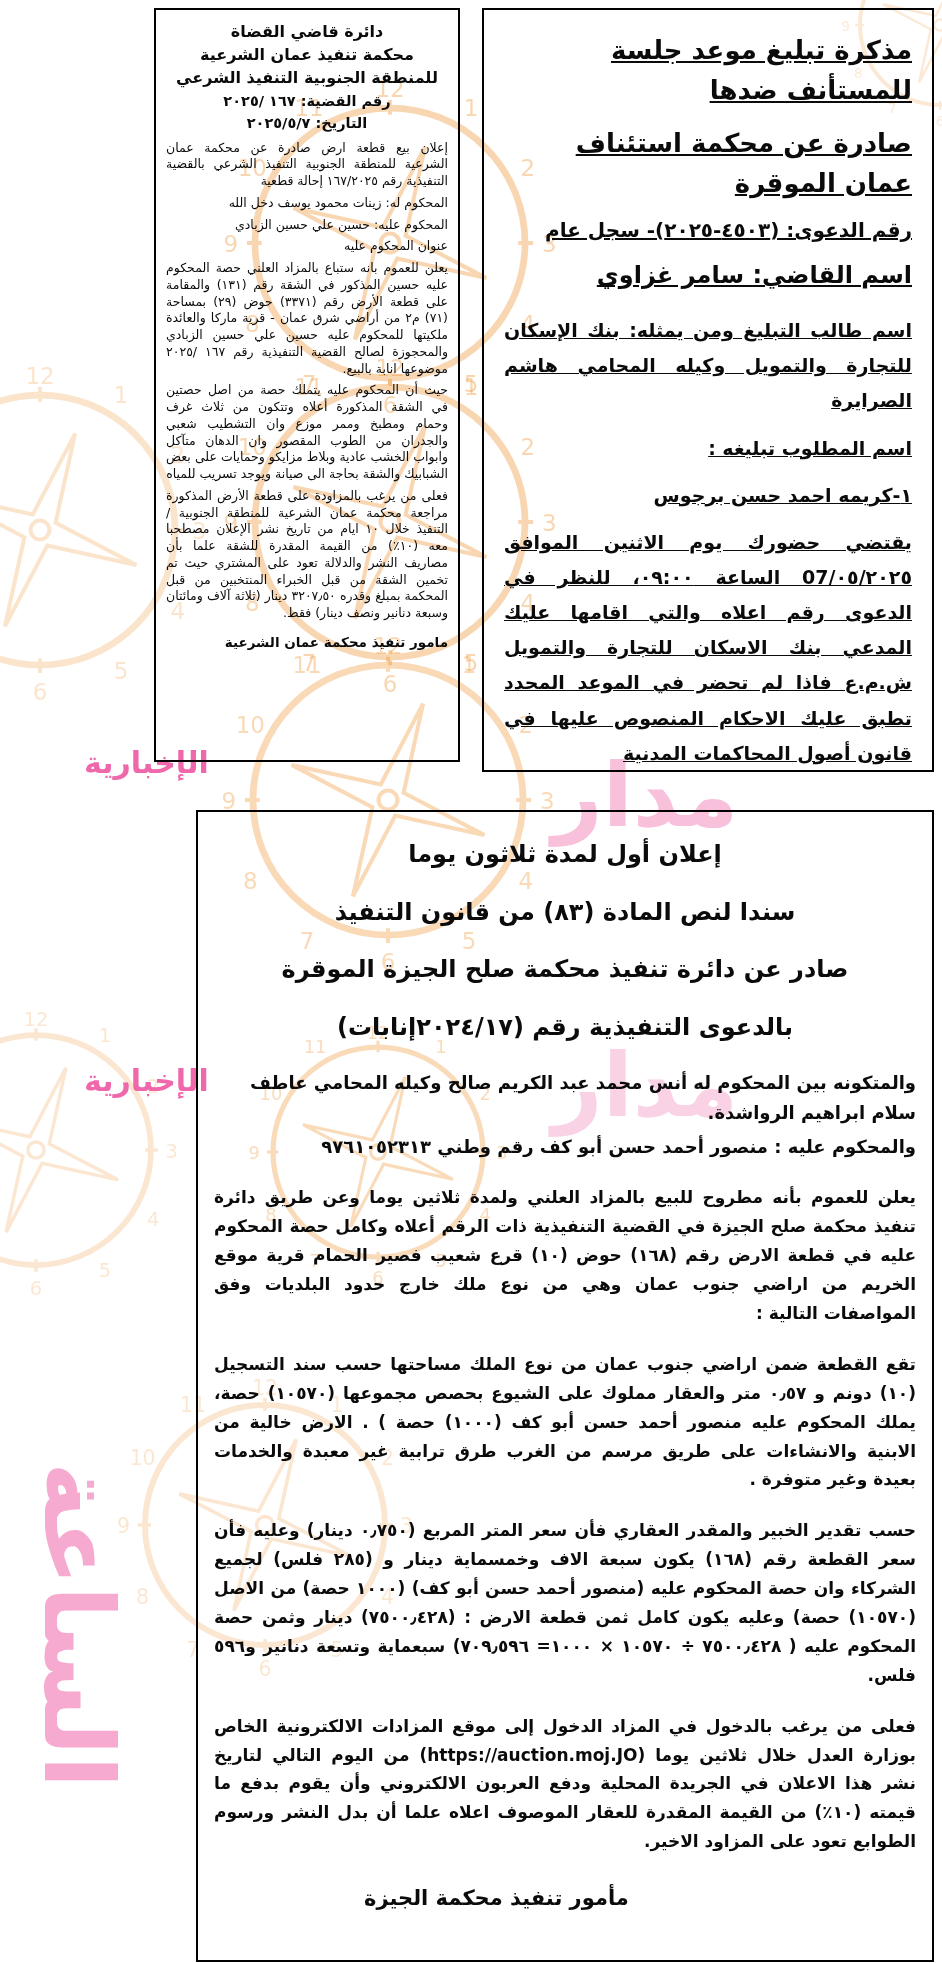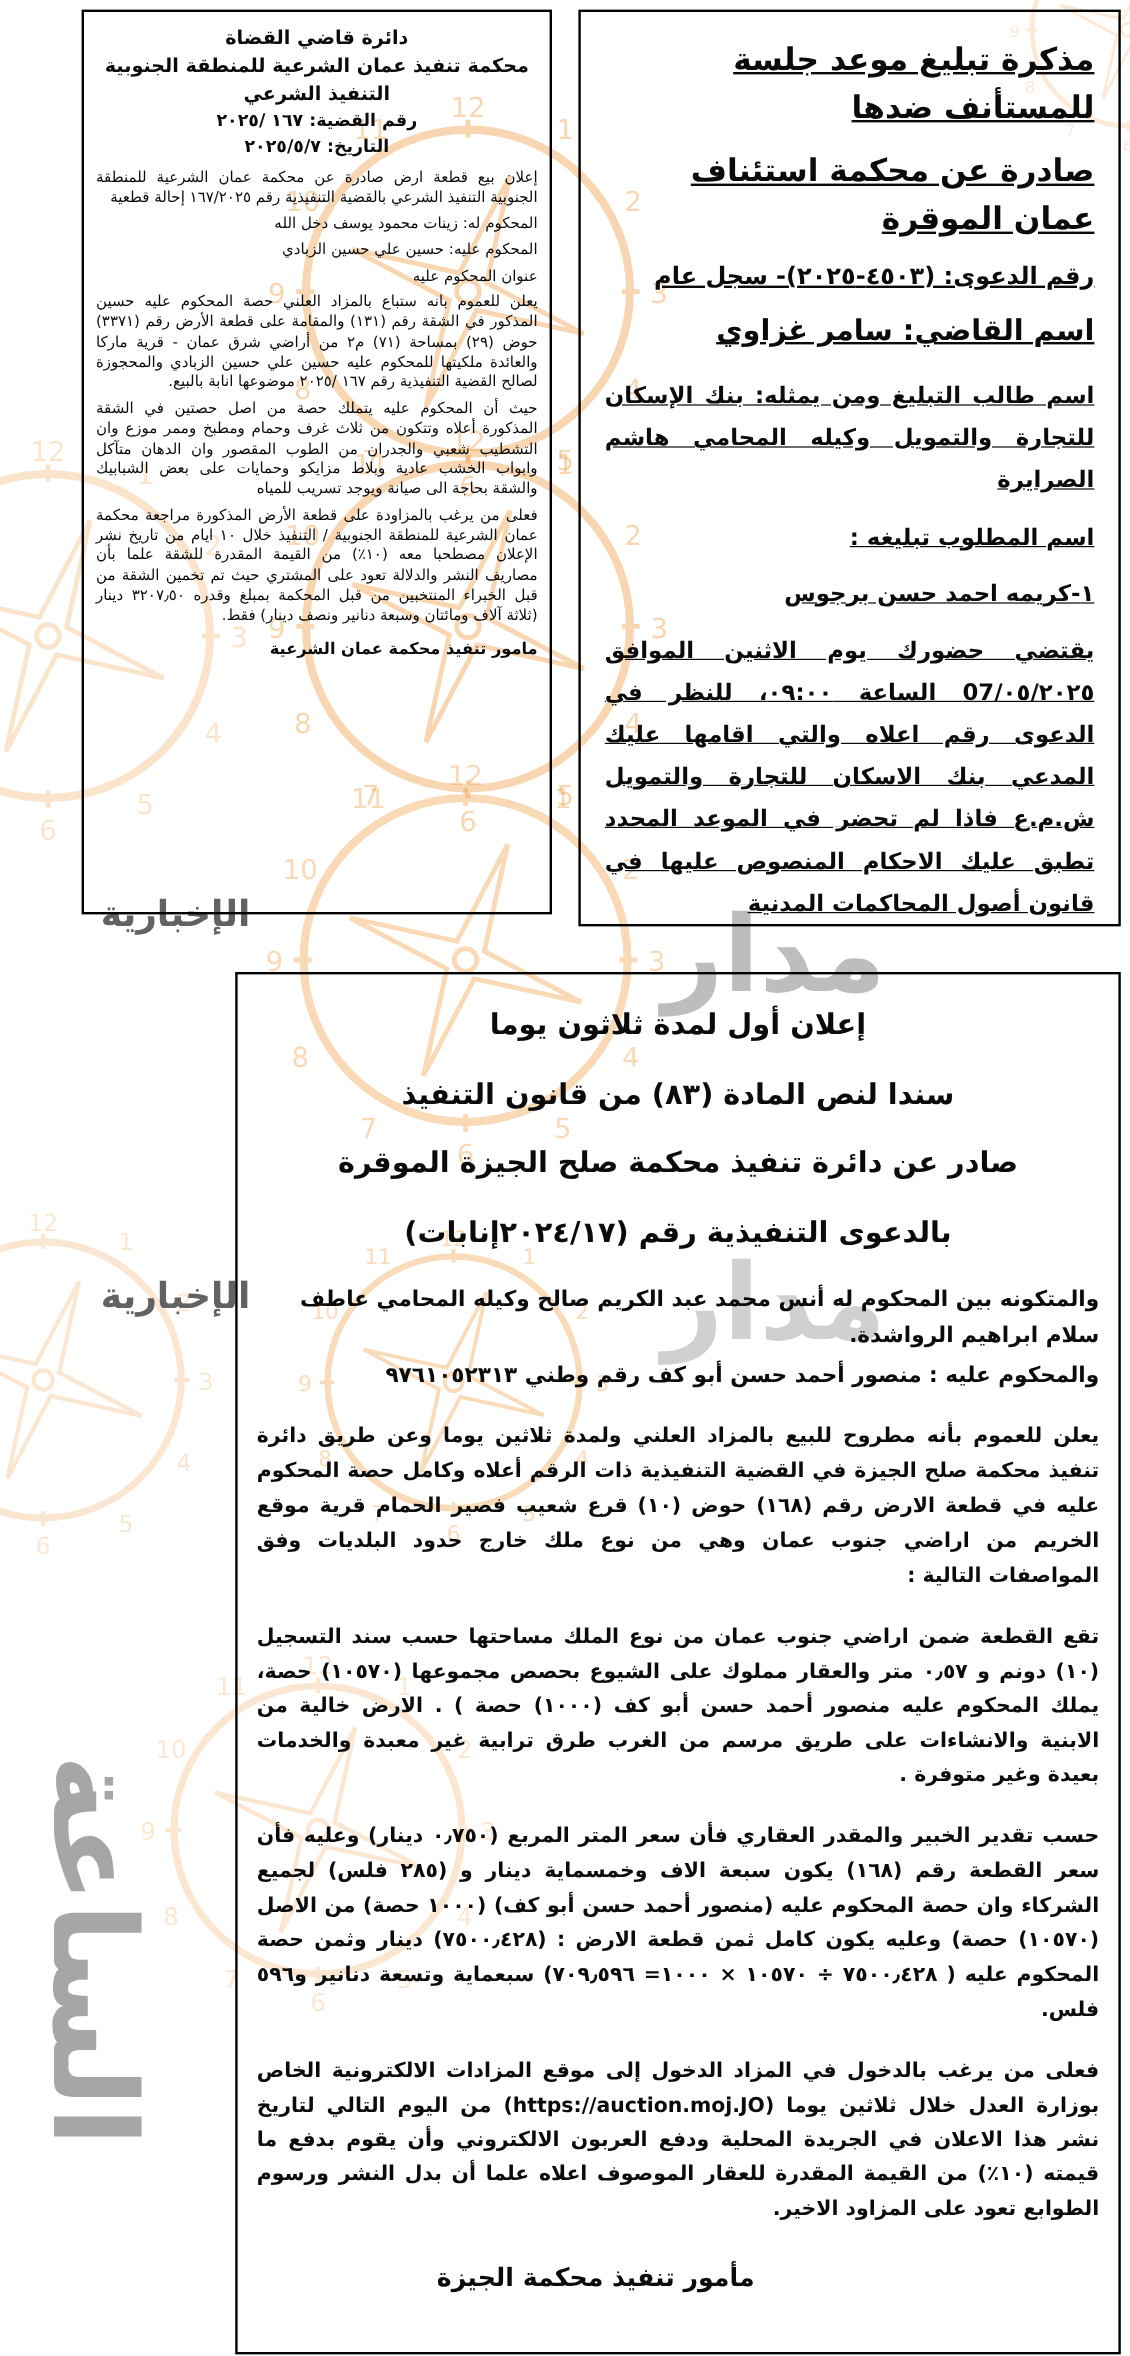--- a/index.html
+++ b/index.html
@@ -7,39 +7,39 @@
   body {
     width:942px; height:1963px;
     background:#ffffff;
     font-family:"DejaVu Sans", sans-serif;
     color:#0b0b0b;
     position:relative;
     overflow:hidden;
   }
   
   .wm-layer { position:absolute; inset:0; z-index:0; pointer-events:none; }
-  .wm-word { position:absolute; color:#404040; font-weight:bold; line-height:1; white-space:nowrap; }
+  .wm-word { position:absolute; color:#ec4899; font-weight:bold; line-height:1; white-space:nowrap; }
   .wm-ikh1   { top:748px;  left:84px;  font-size:30px; opacity:.82; letter-spacing:1px; }
   .wm-madar1 { top:752px;  left:552px; font-size:88px; opacity:.34; }
   .wm-ikh2   { top:1066px; left:84px;  font-size:30px; opacity:.82; letter-spacing:1px; }
   .wm-madar2 { top:1042px; left:552px; font-size:88px; opacity:.24; }
   .wm-saa    { top:1462px; left:30px;  font-size:96px; opacity:.46; writing-mode:vertical-rl; }
   
   .content { position:relative; z-index:1; padding:8px; direction:rtl; }
   .row { display:flex; gap:22px; align-items:flex-start; }
   .box { border:2px solid #000; background:transparent; overflow:hidden; }
   
   .memo { width:452px; height:764px; padding:20px 20px 14px; font-weight:bold;text-decoration:underline; }
   .memo-title { font-size:26px; line-height:1.55; text-align:right; margin-bottom:12px; }
   .memo-case  { font-size:20px; line-height:1.5; text-align:right; margin:12px 0; }
   .memo-judge { font-size:24px; line-height:1.5; text-align:right; margin-bottom:20px; }
   .memo-body  { font-size:19px; line-height:1.85; text-align:justify; margin-bottom:12px; }
   .memo-footer{ font-size:14px; text-align:left; margin-top:4px; }
   
-  .sharia { width:392px; height:754px; padding:10px 10px; font-size:12.5px; }
+  .sharia { width:306px; height:754px; padding:10px 10px; font-size:12.5px; }
   .sh-head { font-size:16px; font-weight:bold; text-align:center; line-height:1.45; }
   .sh-meta { font-size:14.5px; font-weight:bold; text-align:center; line-height:1.55; }
   .sh-p    { text-align:justify; line-height:1.34; margin-top:5px; }
   .sh-sign { font-weight:bold; text-align:right; margin-top:12px; font-size:13.5px; }
   
   .auction { margin-top:38px; width:738px; height:1152px; padding:18px 16px; font-weight:bold; }
   .au-head  { font-size:24px; text-align:center; line-height:1.4; margin:8px 0 24px; }
   .au-party { font-size:18px; text-align:right; line-height:1.65; margin:4px 0; }
   .au-p     { font-size:17px; text-align:justify; line-height:1.7; margin-top:22px; }
   .au-url   { unicode-bidi:isolate; direction:ltr; }

